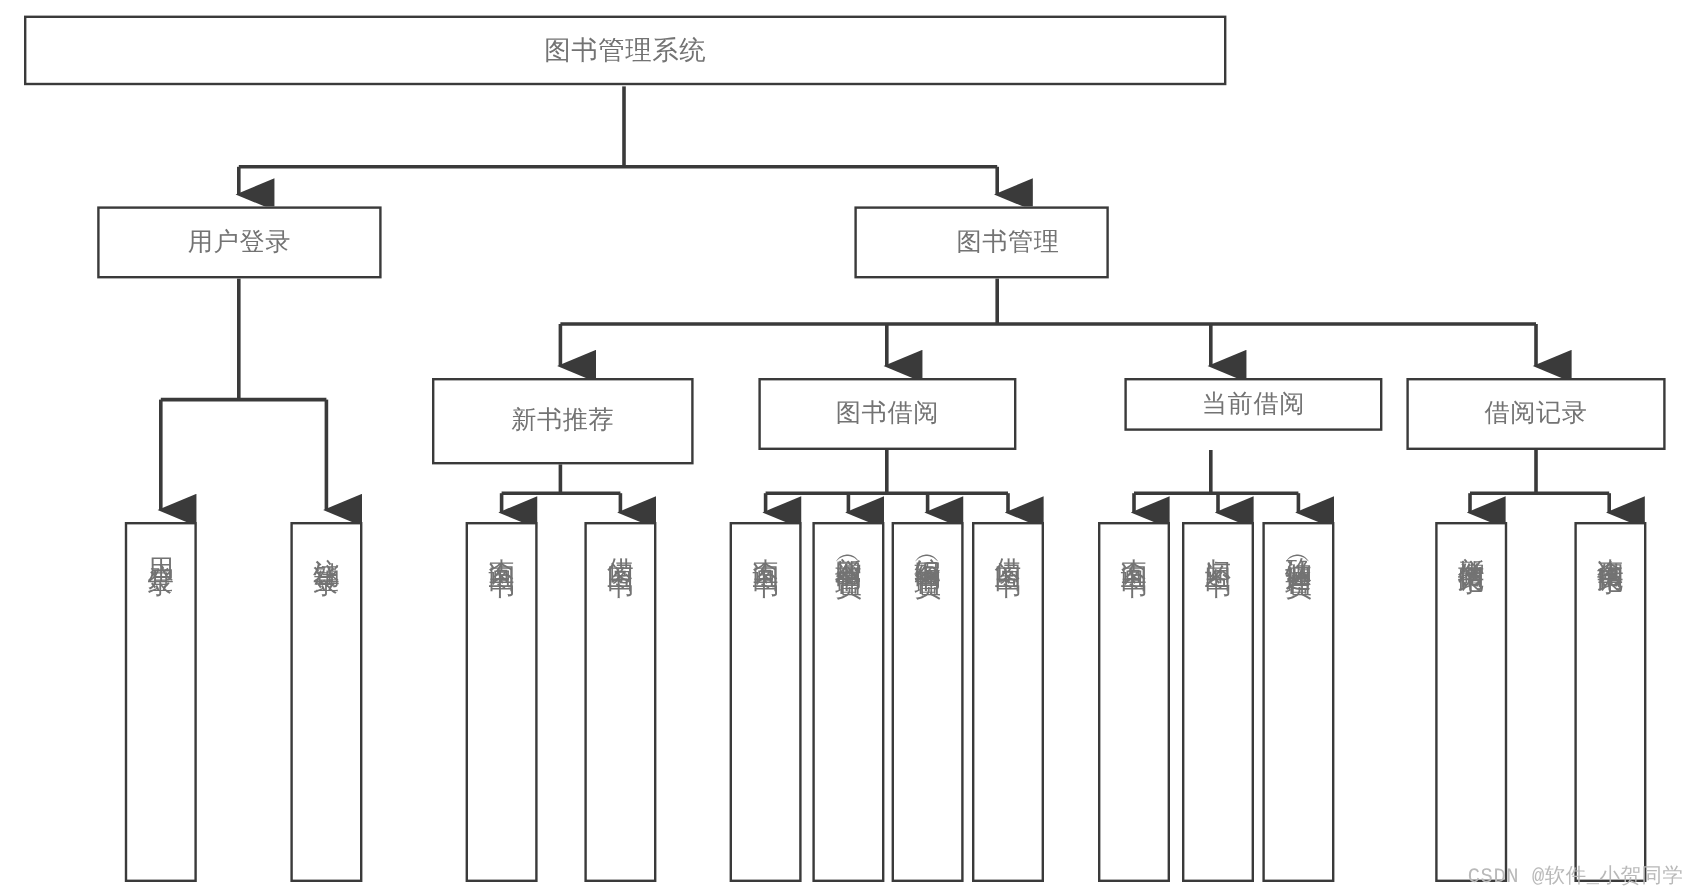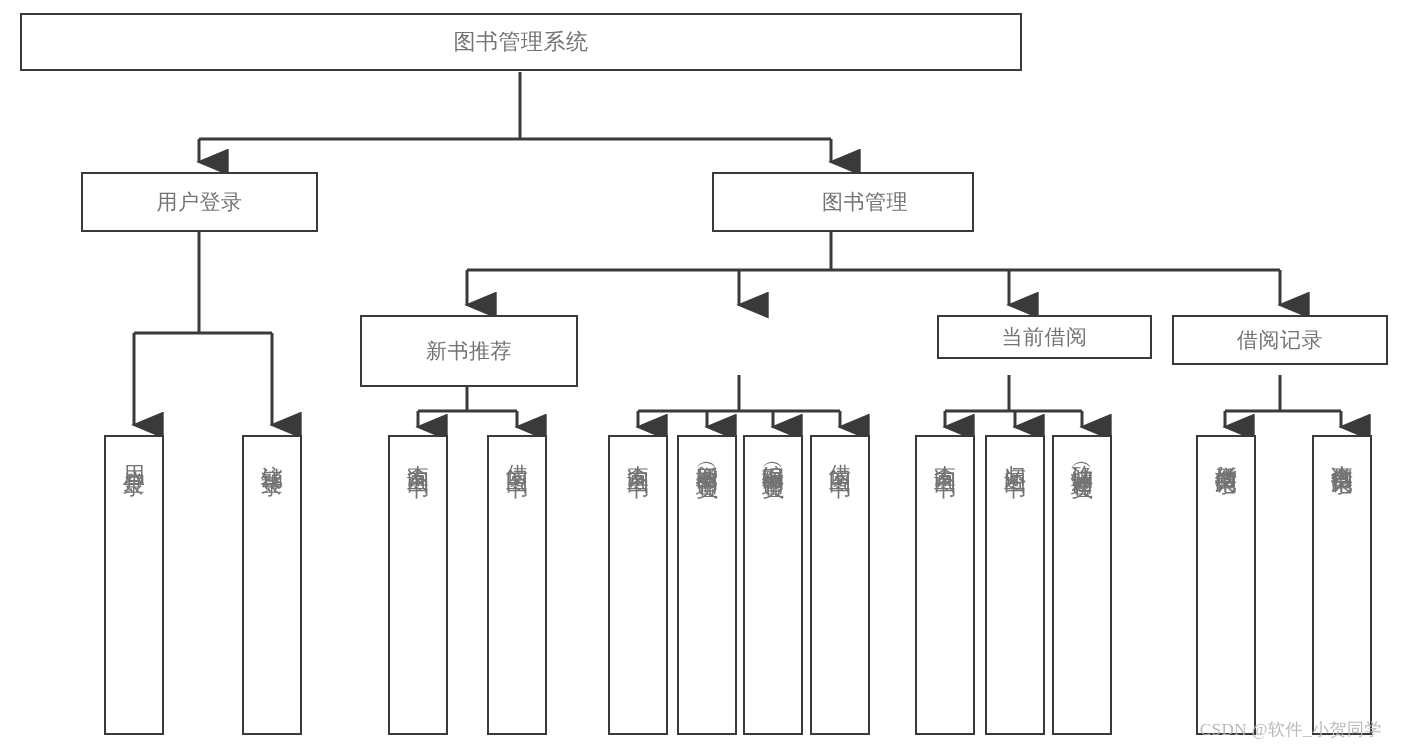--- a/index.html
+++ b/index.html
@@ -62,27 +62,27 @@
     font-size: 22px;
     line-height: 1;
     letter-spacing: 4px;
     white-space: nowrap;
   }
   .node.vert.long .label {
     letter-spacing: 2px;
   }
   #watermark {
     position: absolute;
-    right: 23px;
+    right: 2px;
     bottom: 6px;
     font-size: 17px;
     color: #b9b9b9;
     letter-spacing: 0.5px;
     white-space: nowrap;
-    font-family: Liberation Serif, serif;
+    font-family: Liberation Mono, monospace;
   }
 </style>
 </head>
 <body>
 
 <div id="canvas">
 
   <svg id="edges" viewBox="0 0 1405 747" xmlns="http://www.w3.org/2000/svg">
     <defs>
       <marker id="arrow" viewBox="0 0 10 12" refX="5" refY="11" markerWidth="9" markerHeight="11" orient="auto-start-reverse">
@@ -133,31 +133,34 @@
     </g>
   </svg>
 
   <div class="node horiz root" style="left:20px; top:13px; width:1002px; height:58px;">
     <span class="label">图书管理系统</span>
   </div>
 
   <div class="node horiz" style="left:81px; top:172px; width:237px; height:60px;">
     <span class="label">用户登录</span>
   </div>
-  <div class="node horiz" style="left:712px; top:172px; width:262px; height:60px;padding-left:44px;">
+  <div class="node horiz" style="left:712px; top:172px; width:212px; height:60px;padding-left:44px;">
     <span class="label">图书管理</span>
   </div>
 
   <div class="node horiz" style="left:360px; top:315px; width:218px; height:72px;">
     <span class="label">新书推荐</span>
   </div>
+  <div class="node horiz" style="left:632px; top:315px; width:215px; height:60px;">
+    <span class="label">图书借阅</span>
+  </div>
   <div class="node horiz" style="left:902px; top:315px; width:215px; height:44px;margin-left:35px;">
     <span class="label">当前借阅</span>
   </div>
-  <div class="node horiz" style="left:1172px; top:315px; width:216px; height:50px;">
+  <div class="node horiz" style="left:1172px; top:315px; width:216px; height:60px;">
     <span class="label">借阅记录</span>
   </div>
 
   <div class="node vert" style="left:104px; top:435px; width:60px; height:300px;">
     <span class="label">用户登录</span>
   </div>
   <div class="node vert" style="left:242px; top:435px; width:60px; height:300px;">
     <span class="label">注销登录</span>
   </div>
 

